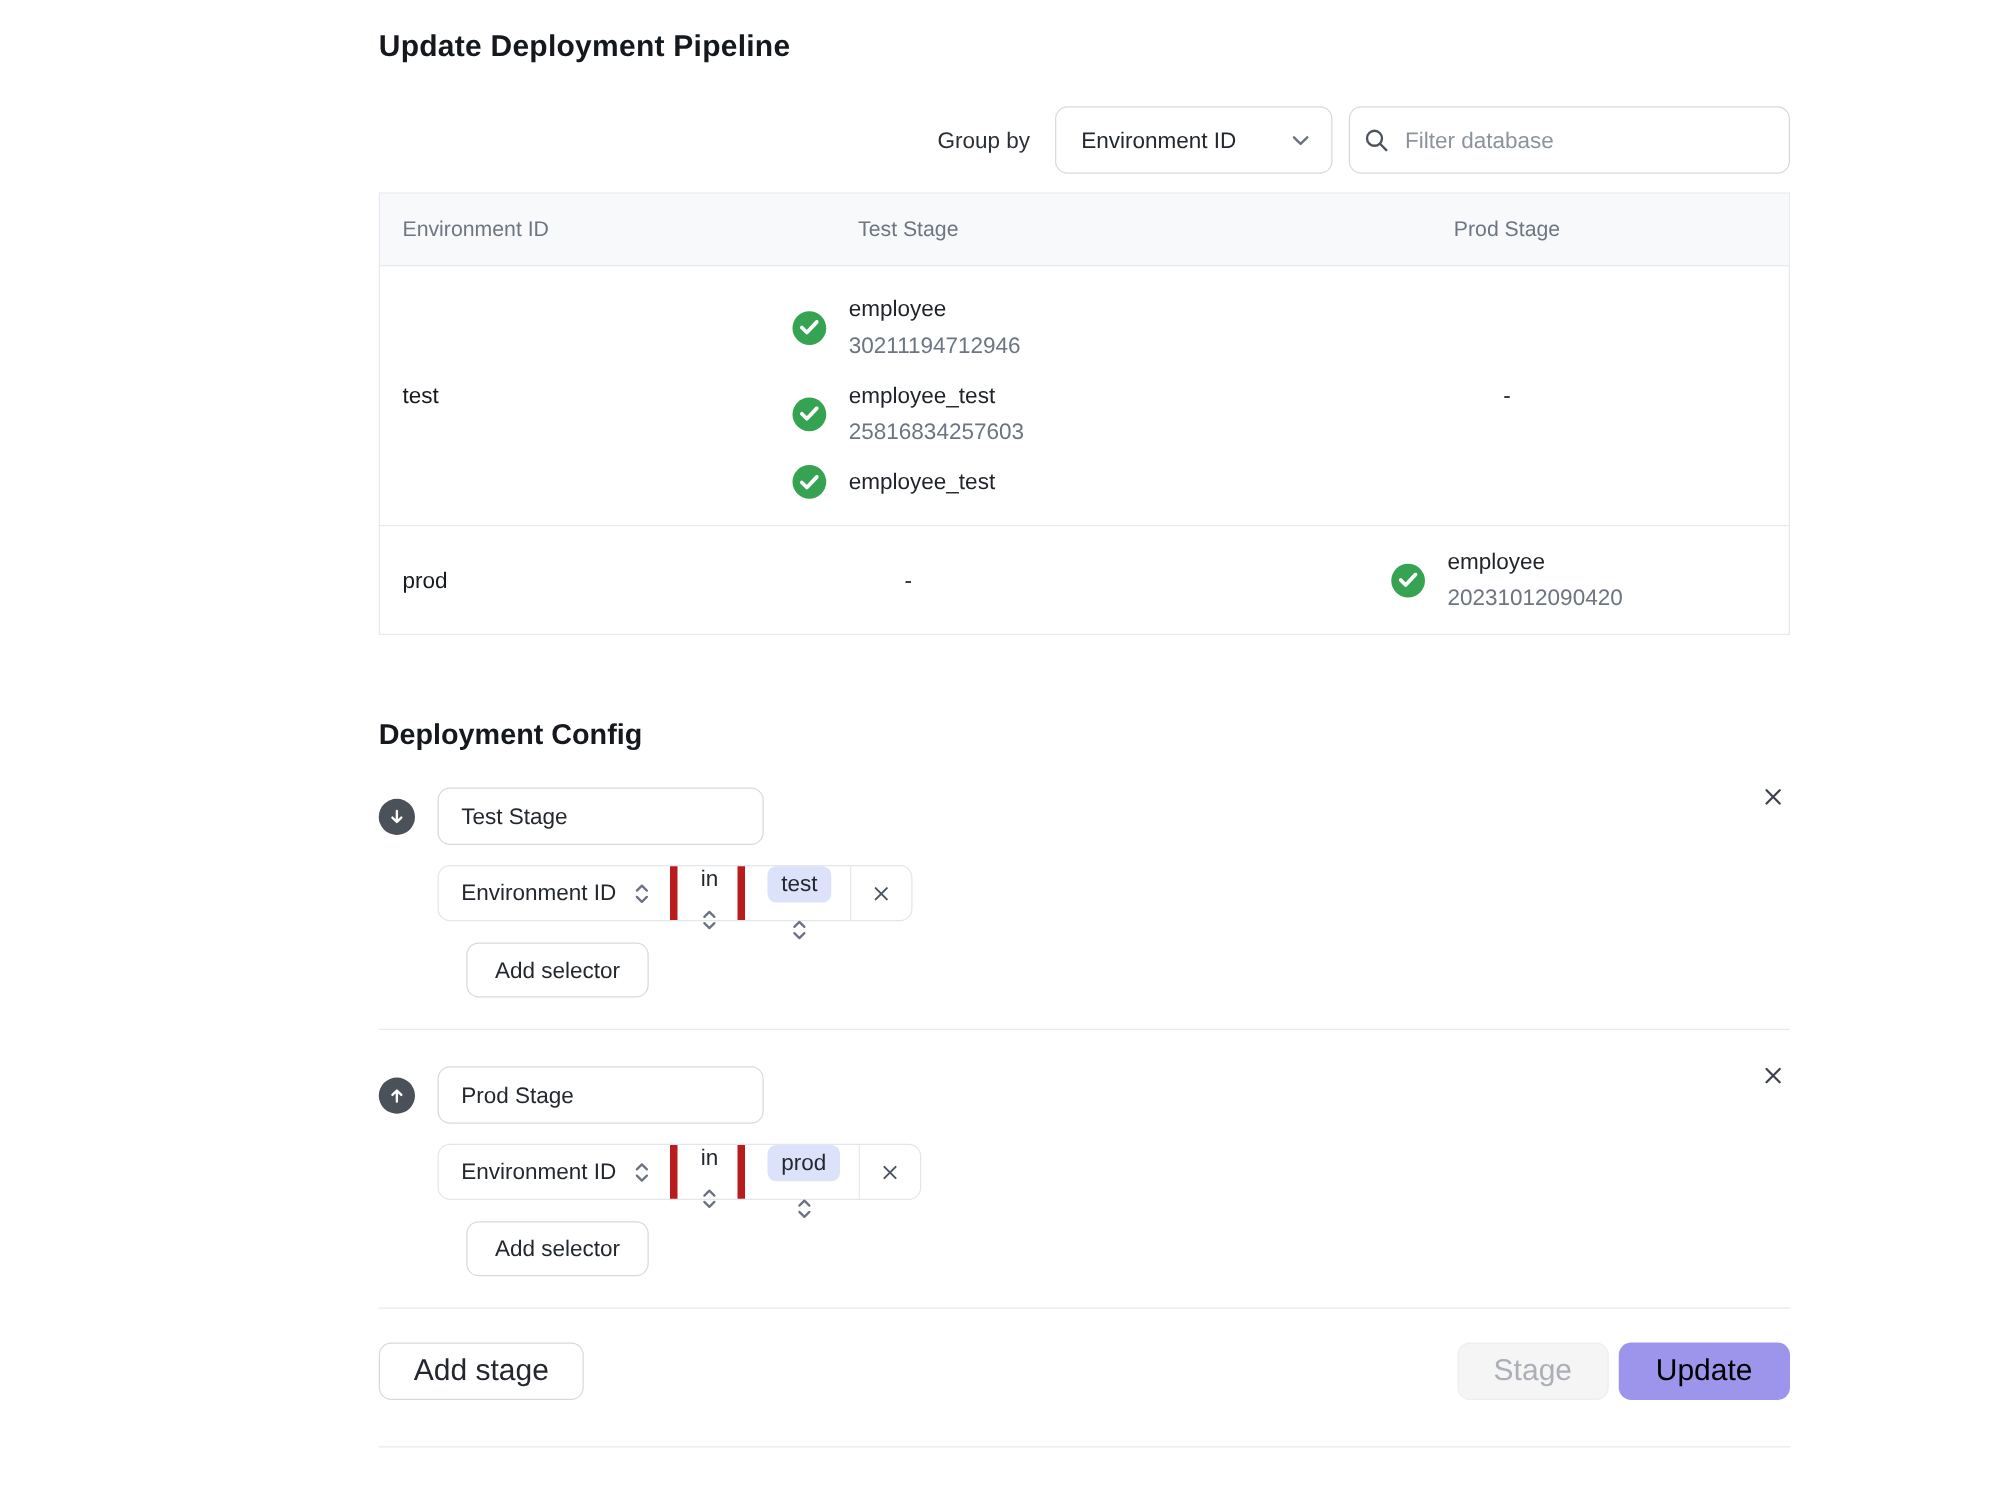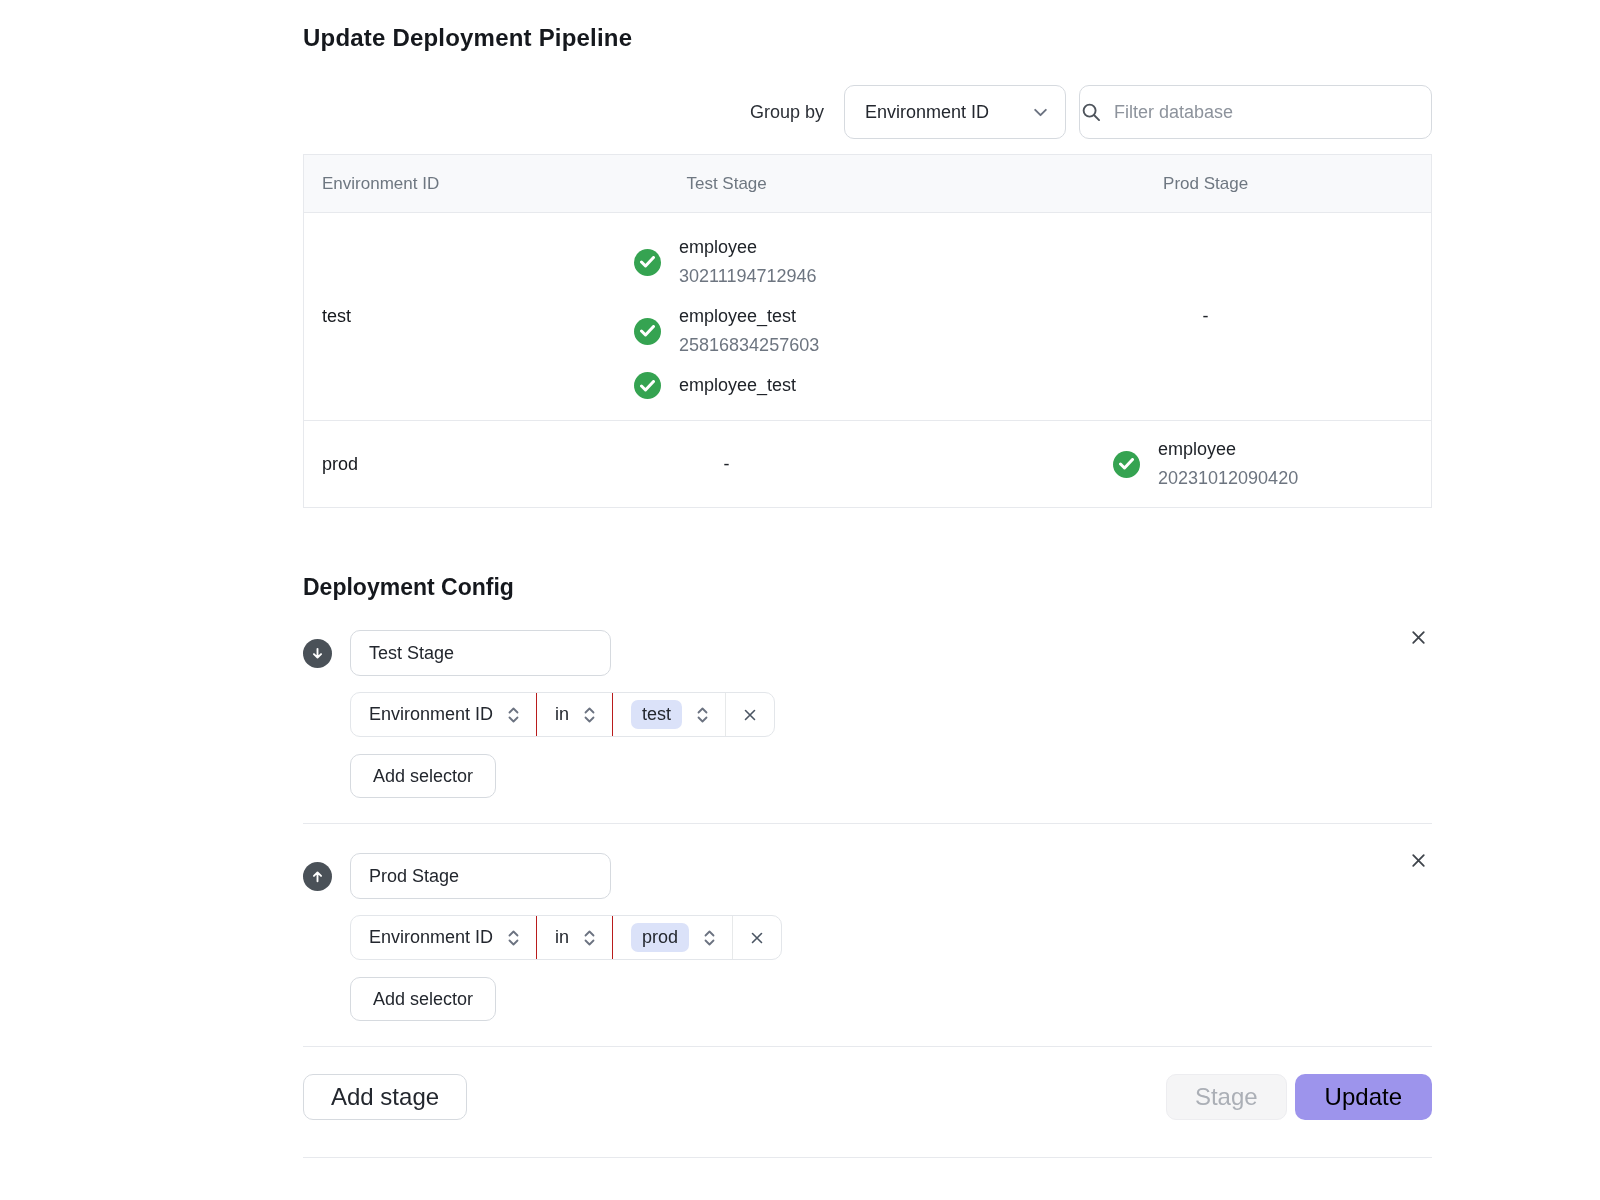--- a/index.html
+++ b/index.html
@@ -18,21 +18,21 @@
   
   .controls { display:flex; justify-content:flex-end; align-items:center; margin-top:33px; height:54px; }
   .groupby-label { font-size:18px; color:#2b2f36; margin-right:20px; }
   .select-box {
     width:222px; height:54px; border:1px solid #d6dadf; border-radius:10px;
     display:flex; align-items:center; justify-content:space-between;
     padding:0 16px 0 20px; font-size:18px; color:#23272e; background:#fff; cursor:pointer;
   }
   .search-box {
     width:353px; height:54px; border:1px solid #d6dadf; border-radius:10px;
-    display:flex; align-items:center; gap:12px; padding:0 16px 0 1px;
+    display:flex; align-items:center; gap:12px; padding:0 16px 0 11px;
     margin-left:13px; background:#fff;
   }
   .search-box input {
     border:none; outline:none; font-size:18px; color:#23272e; flex:1;
     font-family:"Liberation Sans", sans-serif;
   }
   .search-box input::placeholder { color:#8d939c; }
 
   
   .table { margin-top:15px; border:1px solid #e7e9ed; background:#fff; }
@@ -71,25 +71,25 @@
     margin-left:18px; width:261px; height:46px; border:1px solid #d6dadf; border-radius:10px;
     font-size:18px; color:#23272e; padding:0 18px; outline:none;
     font-family:"Liberation Sans", sans-serif;
   }
   .stage-close {
     margin-left:auto; align-self:flex-start; margin-top:-6px;
     background:none; border:none; cursor:pointer; padding:4px; line-height:0;
   }
   .selector-row { margin-top:16px; margin-left:47px; display:inline-flex; border:1px solid #e3e6ea; border-radius:10px; height:45px; background:#fff; }
   .seg { display:flex; align-items:center; gap:13px; padding:0 15px 0 18px; font-size:18px; color:#23272e; cursor:pointer; }
-  .seg + .seg { border-left:1px solid #b91c1c; }
+  .seg + .seg { border-left:6px solid #b91c1c;flex-direction:column; }
   .badge { background:#dbe2f9; color:#23272e; border-radius:7px; padding:4px 11px; font-size:18px; }
   .seg-close { display:flex; align-items:center; justify-content:center; padding:0 15px; border-left:1px solid #e7e9ea; cursor:pointer; background:none; border-top:none;border-right:none;border-bottom:none; }
   .add-selector {
-    display:block; margin-top:17px; margin-left:47px; height:44px; padding:0 22px;
+    display:block; margin-top:17px; margin-left:70px; height:44px; padding:0 22px;
     background:#fff; border:1px solid #d6dadf; border-radius:10px;
     font-size:18px; color:#23272e; cursor:pointer; font-family:"Liberation Sans", sans-serif;
   }
   .divider { margin-top:25px; border-top:1px solid #e7e9ed; height:0; }
 
   
   .footer { margin-top:27px; display:flex; align-items:center; }
   .btn { height:46px; border-radius:10px; font-size:24px; cursor:pointer; font-family:"Liberation Sans", sans-serif; }
   .btn-add-stage { padding:0 27px; background:#fff; border:1px solid #d6dadf; color:#23272e; }
   .btn-revert { margin-left:auto; padding:0 28px; background:#f5f5f6; border:1px solid #ededf0; color:#abafb6; cursor:default; }

